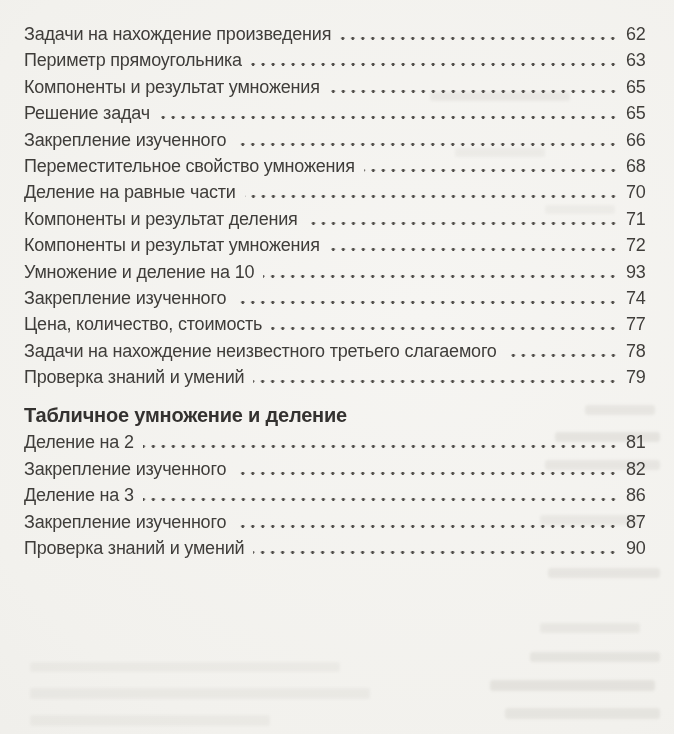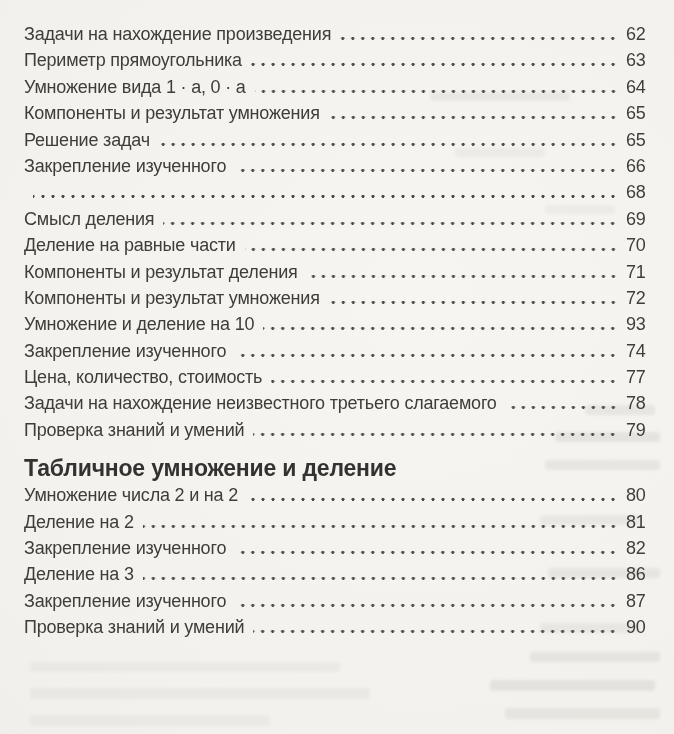--- a/index.html
+++ b/index.html
@@ -59,21 +59,21 @@
   }
   .num {
     flex: 0 0 auto;
     min-width: 26px;
     color: #403e3b;
   }
   .heading {
     margin: 9px 0 4px 0;
     height: 26px;
     line-height: 26px;
-    font-size: 23px;
+    font-size: 20px;
     font-weight: bold;
     letter-spacing: -0.2px;
     color: #343230;
     white-space: nowrap;
   }
 </style>
 </head>
 <body>
 
 <div class="page">
@@ -101,49 +101,40 @@
         <span class="title">Задачи на нахождение произведения</span>
         <span class="leader"></span>
         <span class="num">62</span>
       </div>
       <div class="row">
         <span class="title">Периметр прямоугольника</span>
         <span class="leader"></span>
         <span class="num">63</span>
       </div>
       <div class="row">
-        <span class="title">Умножение вида 1 · а, 0 · а</span>
-        <span class="leader"></span>
-        <span class="num">64</span>
-      </div>
-      <div class="row">
         <span class="title">Компоненты и результат умножения</span>
         <span class="leader"></span>
         <span class="num">65</span>
       </div>
       <div class="row">
         <span class="title">Решение задач</span>
         <span class="leader"></span>
         <span class="num">65</span>
       </div>
       <div class="row">
         <span class="title">Закрепление изученного</span>
         <span class="leader"></span>
         <span class="num">66</span>
       </div>
       <div class="row">
+        <span class="title">Переместительное свойство умножения</span>
         <span class="leader"></span>
         <span class="num">68</span>
       </div>
       <div class="row">
-        <span class="title">Смысл деления</span>
-        <span class="leader"></span>
-        <span class="num">69</span>
-      </div>
-      <div class="row">
         <span class="title">Деление на равные части</span>
         <span class="leader"></span>
         <span class="num">70</span>
       </div>
       <div class="row">
         <span class="title">Компоненты и результат деления</span>
         <span class="leader"></span>
         <span class="num">71</span>
       </div>
       <div class="row">
@@ -171,25 +162,20 @@
         <span class="leader"></span>
         <span class="num">78</span>
       </div>
       <div class="row">
         <span class="title">Проверка знаний и умений</span>
         <span class="leader"></span>
         <span class="num">79</span>
       </div>
       <div class="heading">Табличное умножение и деление</div>
       <div class="row">
-        <span class="title">Умножение числа 2 и на 2</span>
-        <span class="leader"></span>
-        <span class="num">80</span>
-      </div>
-      <div class="row">
         <span class="title">Деление на 2</span>
         <span class="leader"></span>
         <span class="num">81</span>
       </div>
       <div class="row">
         <span class="title">Закрепление изученного</span>
         <span class="leader"></span>
         <span class="num">82</span>
       </div>
       <div class="row">

